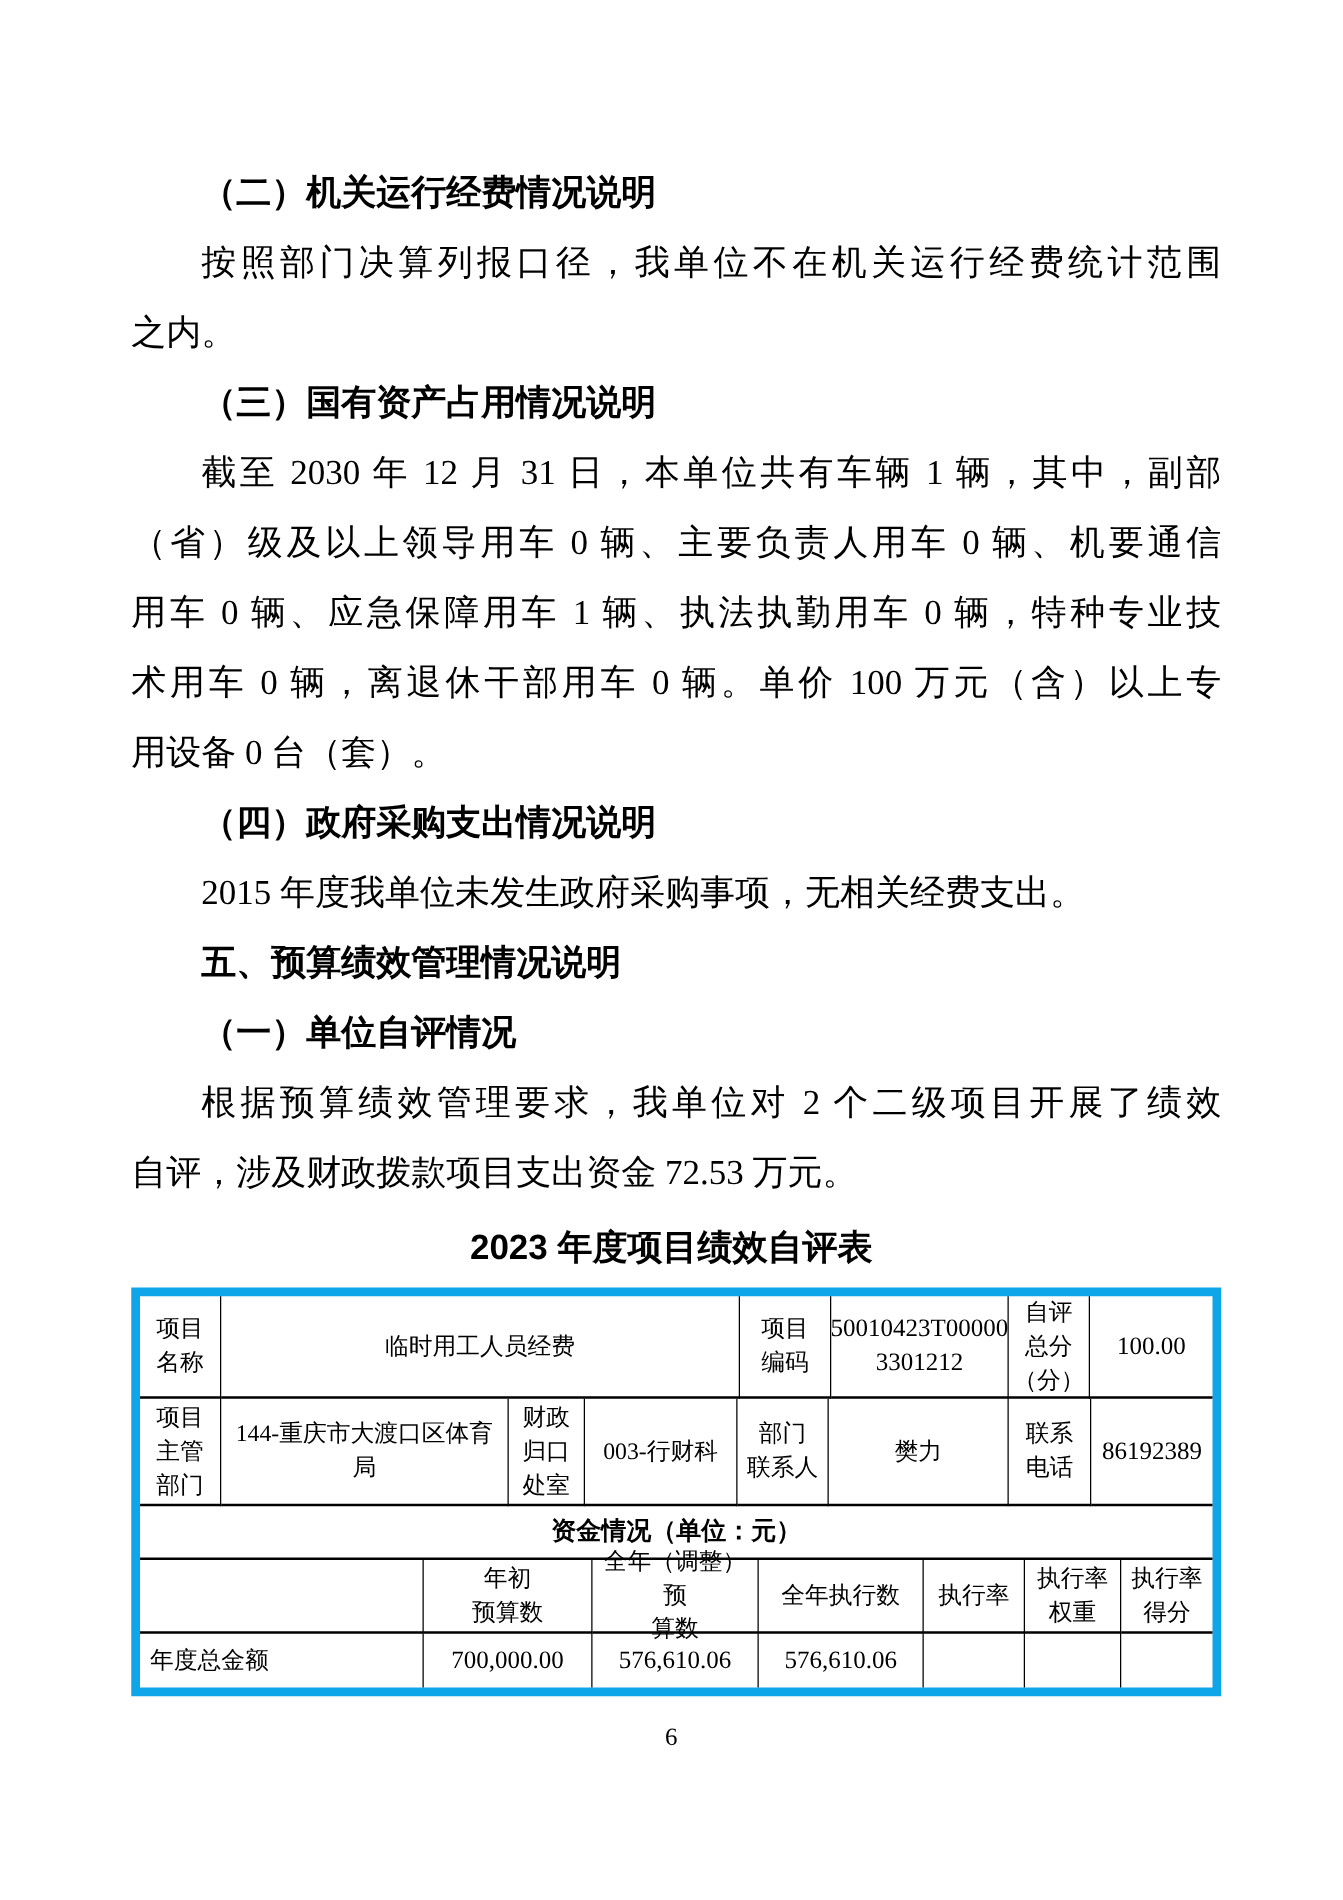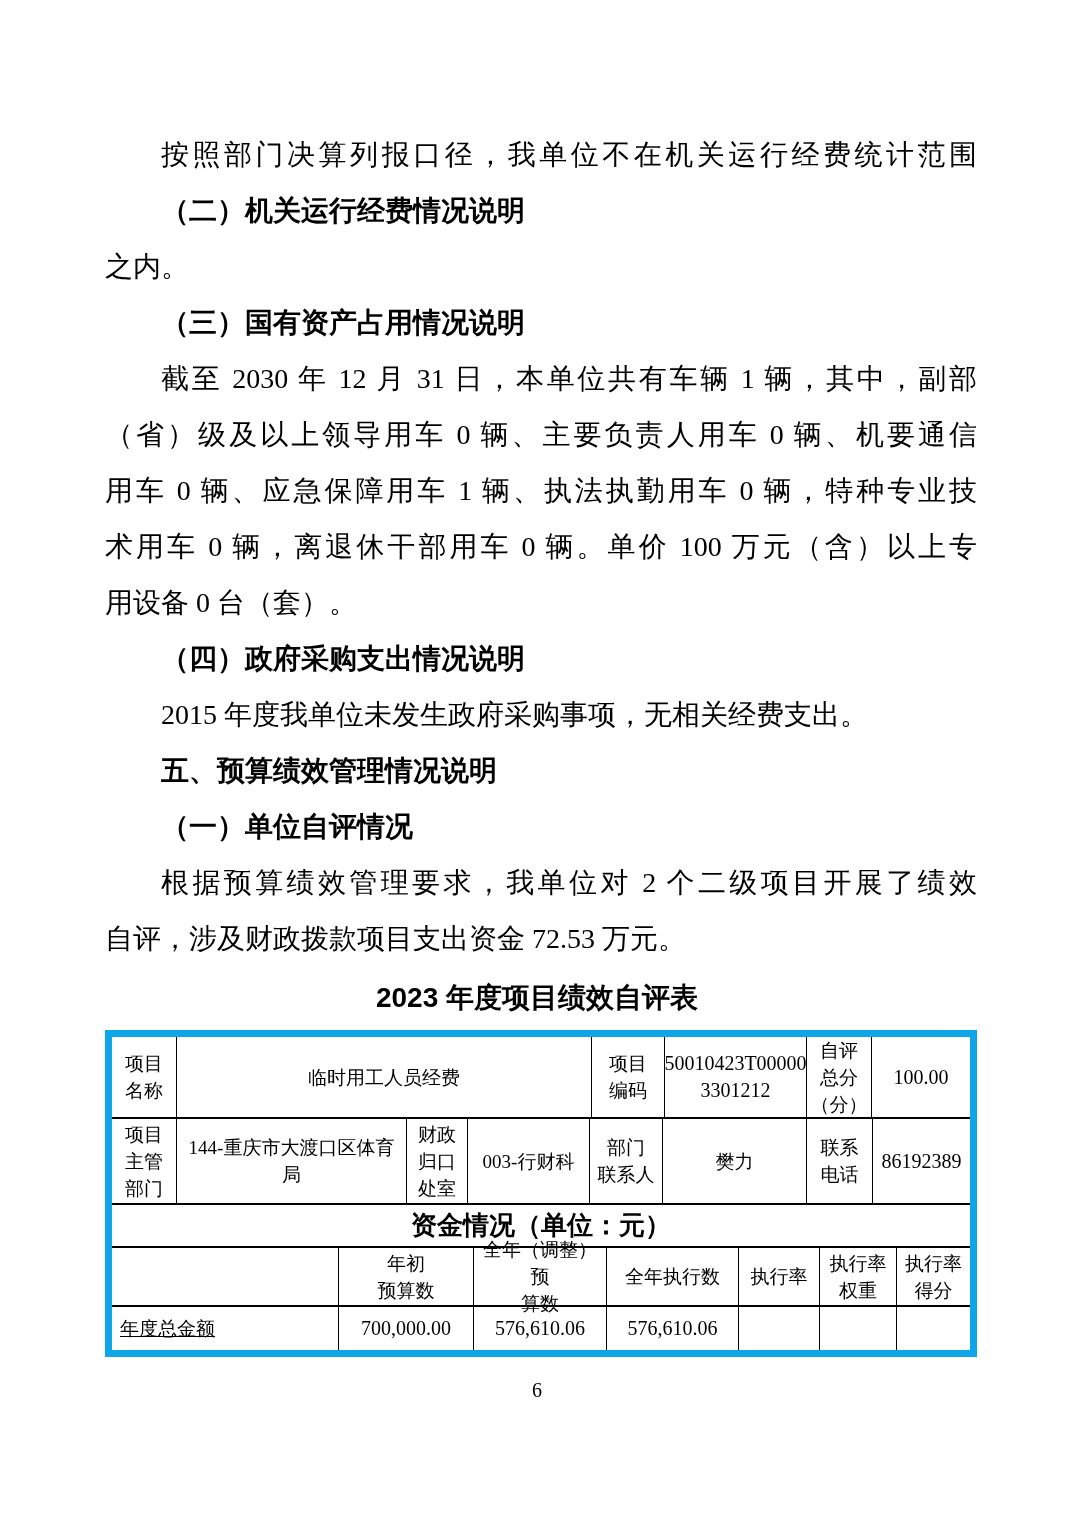--- a/index.html
+++ b/index.html
@@ -64,48 +64,47 @@
     padding:2px 3px;
   }
   .tcell.last { border-right:none; }
   .trow.lastrow .tcell { border-bottom:none; }
   .tcell.grow { flex:1 1 auto; }
   .tcell.num { font-size:20px; }
   .tcell.left {
     justify-content:flex-start;
     text-align:left;
     padding-left:8px;
-    text-decoration:underline;
   }
   .tcell.bold-hei {
     font-family:"Liberation Sans", sans-serif;
     font-weight:bold;
-    font-size:26px;
+    font-size:20px;
   }
   .r1 .tcell { height:82px; }
   .r2 .tcell { height:86px; }
   .r3 .tcell { height:43px; }
   .r4 .tcell { height:59px; }
   .r5 .tcell { height:43px; }
   .page-number {
     position:absolute;
     left:0; top:1378px; width:1074px;
     text-align:center;
     font-size:20px;
     line-height:24px;
   }
 </style>
 </head>
 <body>
 
 <div class="page">
 
   <div class="content">
+    <div class="line h-kai indent">（二）机关运行经费情况说明</div>
     <div class="line fill indent">按照部门决算列报口径，我单位不在机关运行经费统计范围</div>
-    <div class="line h-kai indent">（二）机关运行经费情况说明</div>
     <div class="line">之内。</div>
     <div class="line h-kai indent">（三）国有资产占用情况说明</div>
     <div class="line fill indent">截至 2030 年 12 月 31 日，本单位共有车辆 1 辆，其中，副部</div>
     <div class="line fill">（省）级及以上领导用车 0 辆、主要负责人用车 0 辆、机要通信</div>
     <div class="line fill">用车 0 辆、应急保障用车 1 辆、执法执勤用车 0 辆，特种专业技</div>
     <div class="line fill">术用车 0 辆，离退休干部用车 0 辆。单价 100 万元（含）以上专</div>
     <div class="line">用设备 0 台（套）。</div>
     <div class="line h-kai indent">（四）政府采购支出情况说明</div>
     <div class="line indent">2015 年度我单位未发生政府采购事项，无相关经费支出。</div>
     <div class="line h-hei indent">五、预算绩效管理情况说明</div>

